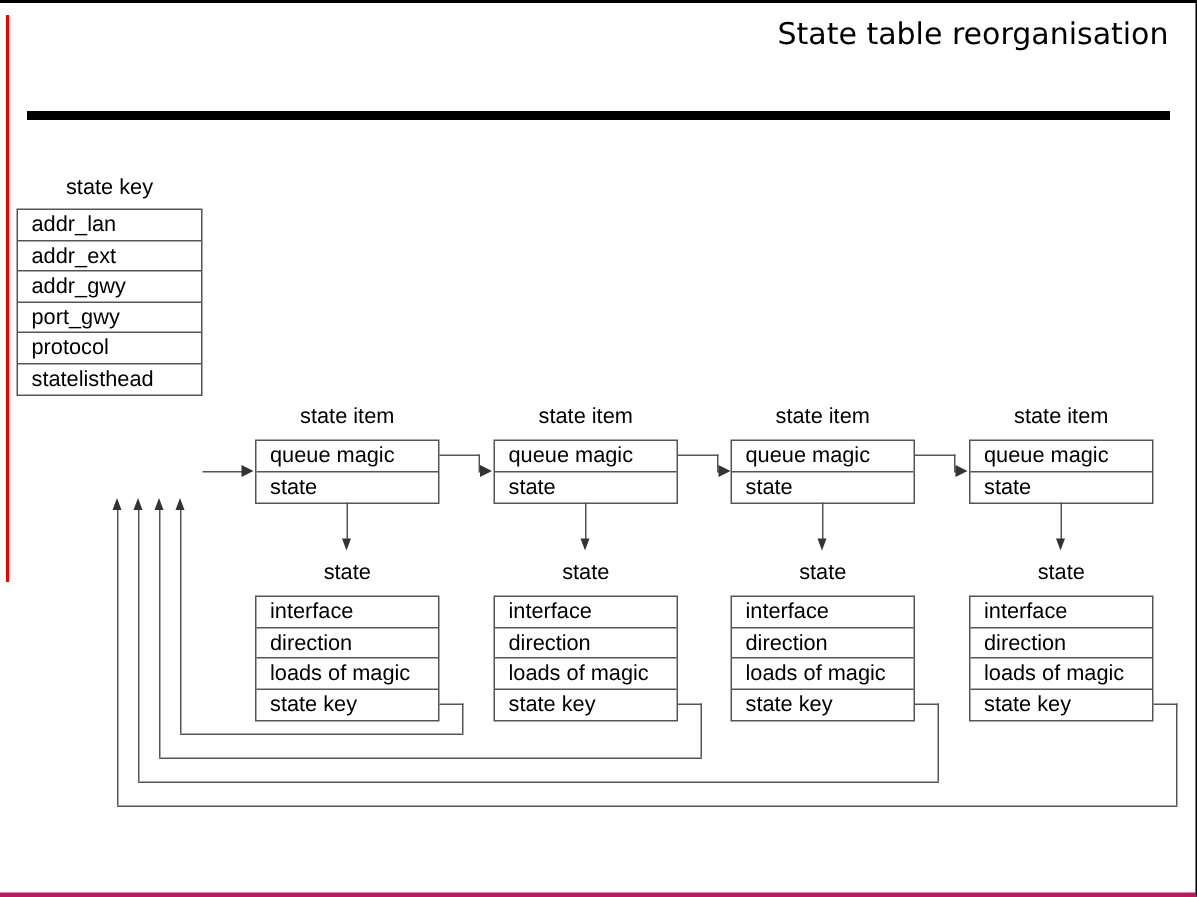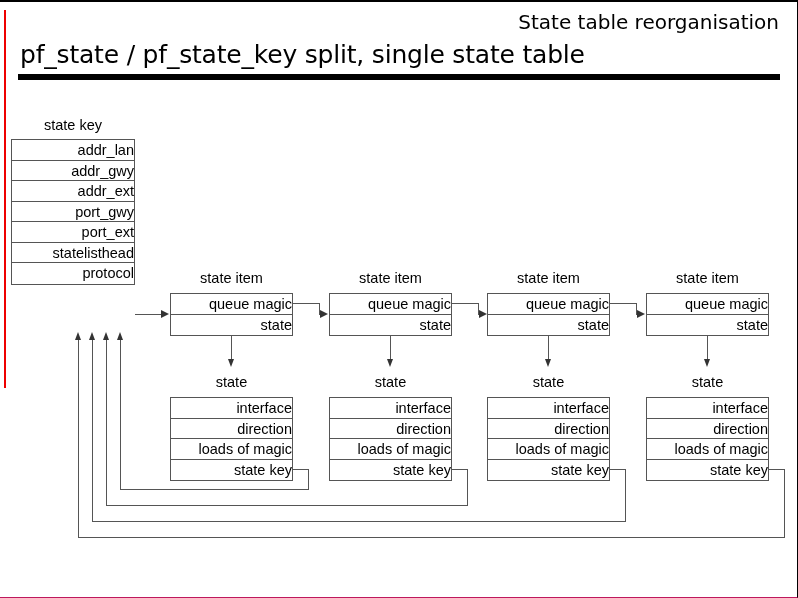--- a/index.html
+++ b/index.html
@@ -10,21 +10,21 @@
   #slide {
     position: relative;
     width: 798px;
     height: 598px;
     background: #ffffff;
     overflow: hidden;
     font-family: "Liberation Sans", sans-serif;
     box-sizing: border-box;
     border-top: 2px solid #000000;
     border-right: 1px solid #000000;
-    border-bottom: 1px solid #be185d;
+    border-bottom: 3px solid #be185d;
   }
 
   
   #red-bar {
     position: absolute;
     left: 4px;
     top: 8px;
     width: 2px;
     height: 378px;
     background: #ee0000;
@@ -61,21 +61,20 @@
     height: 6px;
     background: #000000;
   }
 
   
   .struct {
     position: absolute;
     border: 1px solid #555555;
     background: #ffffff;
     box-sizing: border-box;
-    text-align: right;
   }
   .struct .row {
     height: 20.5px;
     line-height: 20px;
     border-bottom: 1px solid #555555;
     box-sizing: border-box;
     padding-left: 9px;
     font-size: 14.5px;
     color: #000000;
     white-space: nowrap;
@@ -141,32 +140,30 @@
   }
 </style>
 </head>
 <body>
 
 <div id="slide">
 
   <div id="red-bar"></div>
 
   <div id="kicker">State table reorganisation</div>
-  <div id="slide-title">pf_state / pf_state_key split, single state table</div>
   <div id="title-rule"></div>
 
   <div class="caption" id="state-key-caption">state key</div>
   <div class="struct" id="state-key-box">
     <div class="row">addr_lan</div>
+    <div class="row">addr_ext</div>
     <div class="row">addr_gwy</div>
-    <div class="row">addr_ext</div>
     <div class="row">port_gwy</div>
-    <div class="row">port_ext</div>
+    <div class="row">protocol</div>
     <div class="row">statelisthead</div>
-    <div class="row">protocol</div>
   </div>
 
   <div class="caption" style="left:170px; top:268px; width:123px;">state item</div>
   <div class="struct" style="left:170px; top:291px; width:123px;">
     <div class="row">queue magic</div>
     <div class="row">state</div>
   </div>
 
   <div class="caption" style="left:170px; top:372px; width:123px;">state</div>
   <div class="struct" style="left:170px; top:395px; width:123px;">

